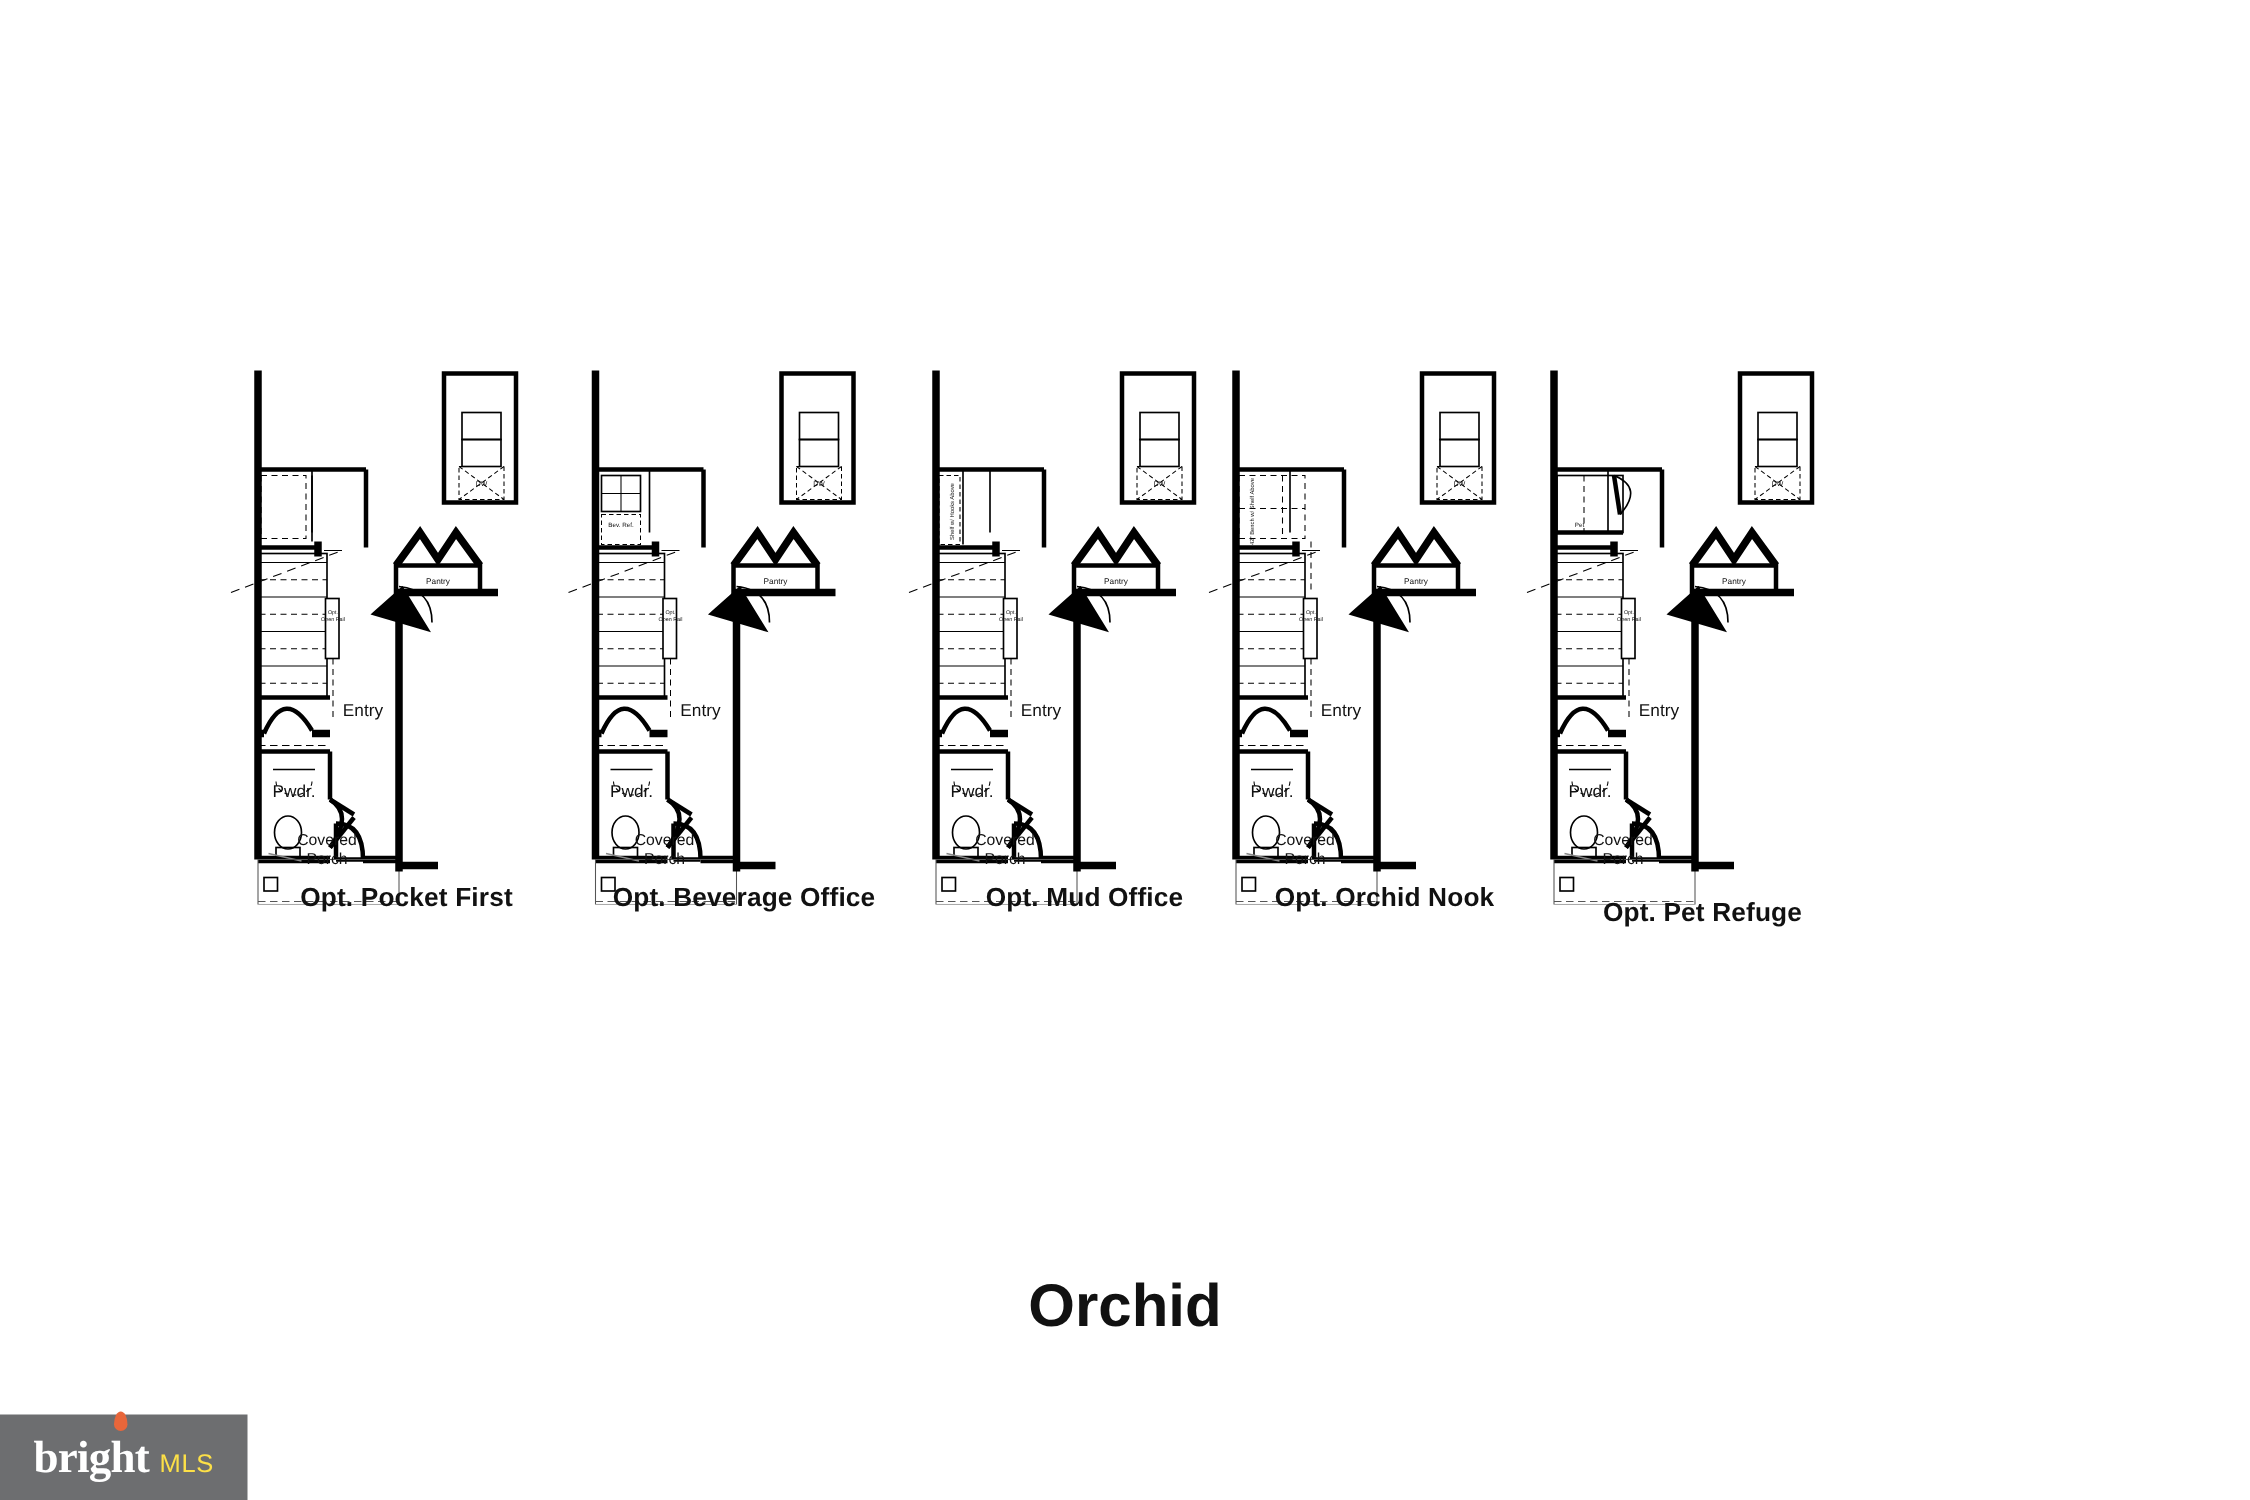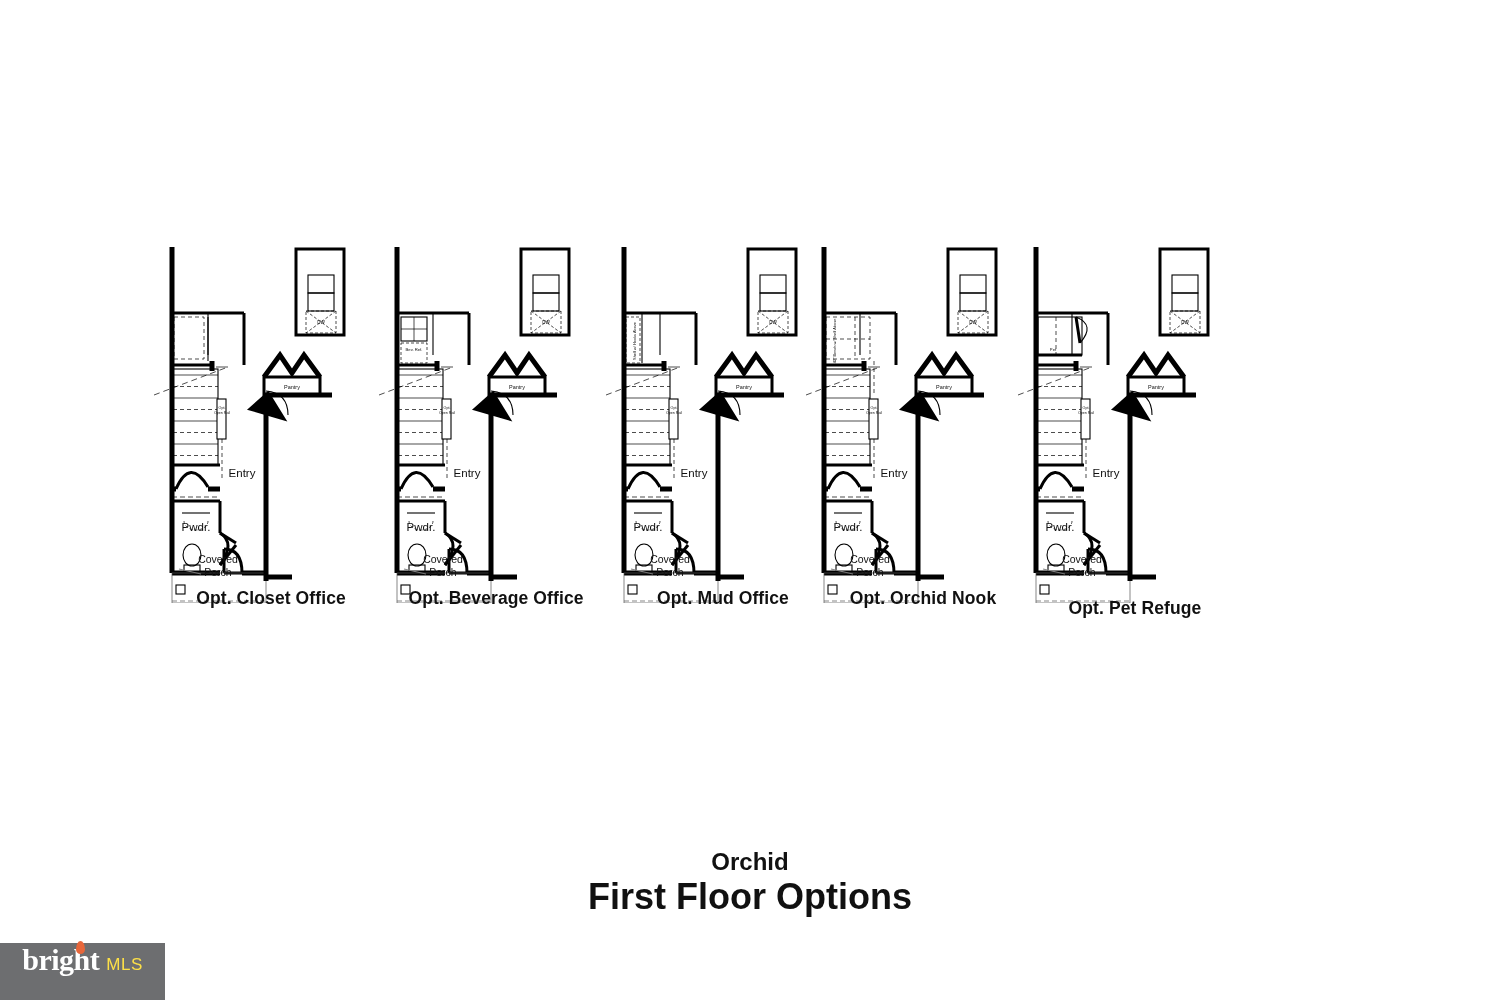--- a/index.html
+++ b/index.html
@@ -13,27 +13,27 @@
 
   .plan-caption{
     position:absolute;top:588px;width:250px;text-align:center;
     font-size:17.5px;font-weight:bold;letter-spacing:.1px;color:#111;
     white-space:nowrap;
   }
 
   #title-block{
     position:absolute;left:0;top:848px;width:1500px;text-align:center;
   }
-  #title-line1{font-size:24px;font-weight:bold;color:#111;line-height:1.18;}
+  #title-line1{font-size:40px;font-weight:bold;color:#111;line-height:1.18;}
   #title-line2{font-size:36px;font-weight:bold;color:#111;line-height:1.18;}
 
   
   #watermark{
     position:absolute;left:0;bottom:0;width:165px;height:57px;
-    background:#6d6e70;display:flex;justify-content:center;
+    background:#6d6e70;display:flex;align-items:center;justify-content:center;
   }
   #wm-inner{display:flex;align-items:baseline;}
   #wm-bright{
     font-family:"Liberation Serif", serif;font-size:30px;font-weight:bold;
     color:#ffffff;letter-spacing:-.5px;position:relative;
   }
   #wm-dot{
     position:absolute;left:76px;top:-2px;width:9px;height:13px;
     background:#e8663a;border-radius:50% 50% 50% 50% / 65% 65% 35% 35%;
     transform:rotate(0deg);
@@ -119,21 +119,21 @@
         <text x="50" y="288" font-size="11.5" font-family="Liberation Sans, sans-serif" text-anchor="middle" font-weight="normal" fill="#111">Pwdr.</text>
         <text x="72" y="320" font-size="10.5" font-family="Liberation Sans, sans-serif" text-anchor="middle" font-weight="normal" fill="#111">Covered</text>
         <text x="72" y="333" font-size="10.5" font-family="Liberation Sans, sans-serif" text-anchor="middle" font-weight="normal" fill="#111">Porch</text>
         <text x="146" y="146" font-size="5.5" font-family="Liberation Sans, sans-serif" text-anchor="middle" font-weight="normal" fill="#111">Pantry</text>
         <text x="175" y="81" font-size="4.6" font-family="Liberation Sans, sans-serif" text-anchor="middle" font-weight="normal" fill="#111">DW</text>
         <text x="76" y="166" font-size="3.6" font-family="Liberation Sans, sans-serif" text-anchor="middle" font-weight="normal" fill="#111">Opt.</text>
         <text x="76" y="171" font-size="3.6" font-family="Liberation Sans, sans-serif" text-anchor="middle" font-weight="normal" fill="#111">Open Rail</text>
         <text x="76" y="176" font-size="3.6" font-family="Liberation Sans, sans-serif" text-anchor="middle" font-weight="normal" fill="#111"></text>
       </svg>
     </div>
-  <div class="plan-caption" id="cap-0" style="left: 146px;">Opt. Closet Office</div>
+  <div class="plan-caption" id="cap-0" style="left: 146px;">Opt. Pocket First</div>
 
   <div class="plan" id="plan-1" style="left: 371px;">
       <svg width="250" height="360" viewBox="0 0 250 360" class="plan-svg">
         <g stroke="#000" stroke-linecap="butt" fill="none">
           <line x1="26" y1="4" x2="26" y2="330" stroke-width="5" stroke="#000"></line>
           <line x1="26" y1="70" x2="98" y2="70" stroke-width="3"></line>
           <line x1="62" y1="70" x2="62" y2="112" stroke-width="1.1"></line>
           <line x1="98" y1="70" x2="98" y2="122" stroke-width="3"></line>
           <line x1="26" y1="122" x2="66" y2="122" stroke-width="3"></line>
           <line x1="66" y1="118" x2="66" y2="128" stroke-width="5"></line>
@@ -438,21 +438,20 @@
         <text x="76" y="166" font-size="3.6" font-family="Liberation Sans, sans-serif" text-anchor="middle" font-weight="normal" fill="#111">Opt.</text>
         <text x="76" y="171" font-size="3.6" font-family="Liberation Sans, sans-serif" text-anchor="middle" font-weight="normal" fill="#111">Open Rail</text>
         <text x="76" y="176" font-size="3.6" font-family="Liberation Sans, sans-serif" text-anchor="middle" font-weight="normal" fill="#111"></text>
         <text x="43" y="108" font-size="4.2" font-family="Liberation Sans, sans-serif" text-anchor="middle" font-weight="normal" fill="#111">Pet</text>
       </svg>
     </div>
   <div class="plan-caption" id="cap-4" style="left: 1010px; margin-top: 10px;">Opt. Pet Refuge</div>
 
   <div id="title-block">
     <div id="title-line1">Orchid</div>
-    <div id="title-line2">First Floor Options</div>
   </div>
 
   <div id="watermark">
     <div id="wm-inner">
       <span id="wm-bright">bright</span>
       <span id="wm-dot"></span>
       <span id="wm-tm">™</span>
       <span id="wm-mls">MLS</span>
     </div>
   </div>

